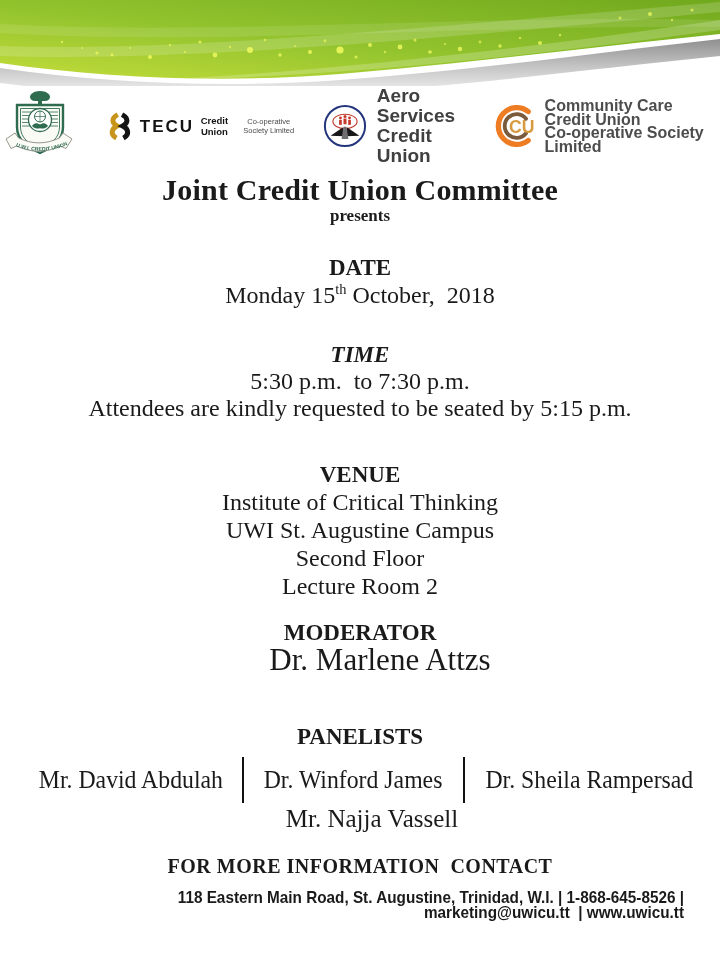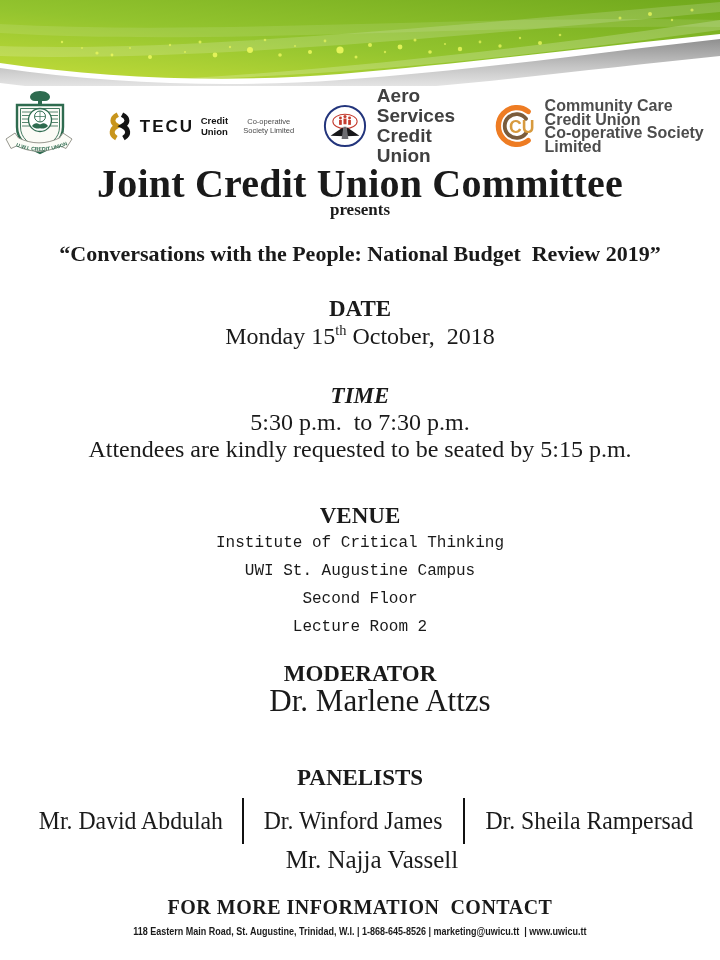--- a/index.html
+++ b/index.html
@@ -14,40 +14,40 @@
   .logos{height:80px;display:flex;align-items:center;justify-content:center;gap:20px;}
   .logo{display:flex;align-items:center;justify-content:center;}
   .logo-col{display:flex;flex-direction:row;align-items:center;justify-content:flex-start;}
   .tecu-acronym{font-family:"Liberation Sans",sans-serif;font-weight:bold;font-size:17px;line-height:17px;letter-spacing:2px;color:#141414;margin-top:1px;}
   .tecu-line1{font-family:"Liberation Sans",sans-serif;font-weight:bold;font-size:9.5px;line-height:11px;color:#141414;}
   .tecu-line2{font-family:"Liberation Sans",sans-serif;font-size:7.5px;line-height:9px;color:#4a4a4a;}
   .aero-text{font-family:"Liberation Sans",sans-serif;font-weight:bold;font-size:19px;line-height:20px;color:#404040;text-align:left;margin-left:10px;}
   .cccu-text{font-family:"Liberation Sans",sans-serif;font-weight:bold;font-size:16px;line-height:13.5px;color:#4d4d4d;text-align:left;margin-left:4px;}
   
   .pre{white-space:pre-wrap;}
-  .masthead-title{font-size:40px;line-height:33px;font-weight:bold;margin-top:1px;letter-spacing:0.2px;}
+  .masthead-title{font-size:30px;line-height:33px;font-weight:bold;margin-top:7px;letter-spacing:0.2px;}
   .masthead-presents{font-size:17px;line-height:20px;font-weight:bold;}
   .event-title{font-size:22px;line-height:26px;font-weight:bold;margin-top:21px;}
   .sec-h{font-size:23px;line-height:26px;font-weight:bold;}
   .line{font-size:24px;line-height:27px;}
   .mt-date{margin-top:29px;}
   .date-line{line-height:28px;}
   .date-line sup{font-size:60%;vertical-align:super;line-height:0;}
   .mt-time{margin-top:33px;font-style:italic;}
   .mt-venue{margin-top:40px;}
-  .venue-line{font-size:16px;line-height:28px;font-family:Liberation Mono, monospace;}
+  .venue-line{font-size:24px;line-height:28px;}
   .mt-mod{margin-top:20px;}
   .mod-name{font-size:31px;line-height:28px;padding-left:40px;}
   .mt-panel{margin-top:50px;}
   .panel-row{margin-top:6px;height:48px;display:flex;align-items:center;justify-content:center;padding-left:12px;}
   .panel-name{font-size:25px;display:inline-block;transform:scaleX(0.95);}
   .panel-div{width:2px;height:46px;background:#111;margin:0 15px;}
   .najja{font-size:25px;line-height:30px;padding-left:24px;}
   .footer-h{font-size:20px;line-height:24px;font-weight:bold;margin-top:20px;letter-spacing:0.5px;}
-  .footer-c{font-family:"Liberation Sans",sans-serif;font-weight:bold;font-size:10px;line-height:15px;margin-top:5px;}
+  .footer-c{font-family:"Liberation Sans",sans-serif;font-weight:bold;font-size:17px;line-height:15px;margin-top:12px;text-align:right;}
   .footer-c span{display:inline-block;transform:scaleX(0.9);}
 </style>
 </head>
 <body>
 
 <div class="page">
 
   <svg class="banner" viewBox="0 0 720 86" preserveAspectRatio="none">
     <defs>
       <linearGradient id="gGreen" x1="0" y1="1" x2="1" y2="0">
@@ -180,21 +180,20 @@
       <div class="cccu-text">
         <div>Community Care Credit Union</div>
         <div>Co-operative Society Limited</div>
       </div>
     </div>
   </div>
 
   <div class="masthead-title">Joint Credit Union Committee</div>
   <div class="masthead-presents">presents</div>
 
-  <div class="event-title pre">“Conversations with the People: National Budget  Review 2019”</div>
 
   <div class="sec-h mt-date">DATE</div>
   <div class="line date-line pre"><span>Monday 15</span><sup>th</sup><span class="pre"> October,  2018</span></div>
 
   <div class="sec-h mt-time">TIME</div>
   <div class="line pre">5:30 p.m.  to 7:30 p.m.</div>
   <div class="line">Attendees are kindly requested to be seated by 5:15 p.m.</div>
 
   <div class="sec-h mt-venue">VENUE</div>
   <div class="venue-line">Institute of Critical Thinking</div>

